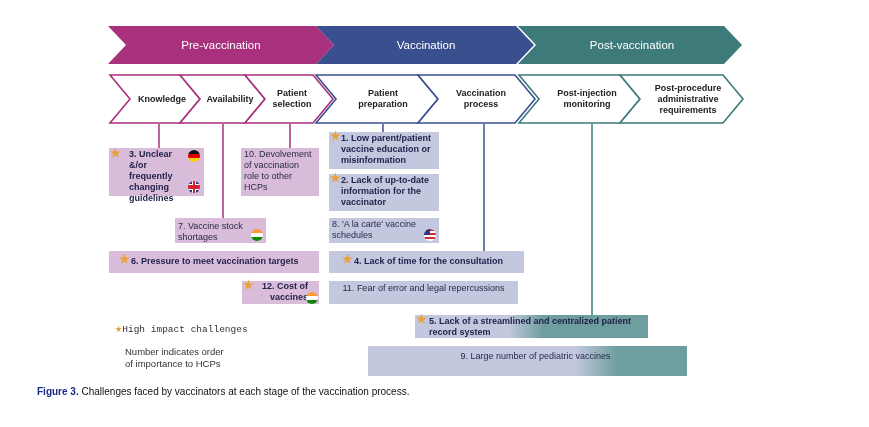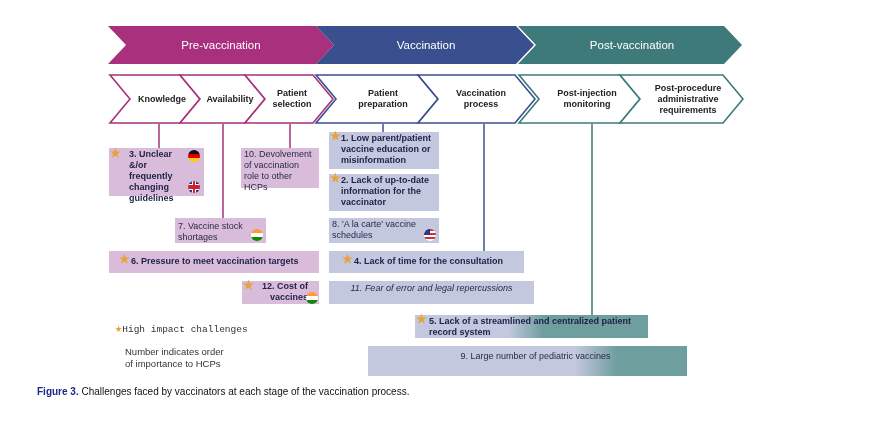--- a/index.html
+++ b/index.html
@@ -71,21 +71,21 @@
 
 <div class="box pink bold" style="left:109px;top:148px;width:95px;height:48px;padding:1px 0 0 20px;">
   <span class="star" style="left:1px;top:0px;">★</span>
   <span class="t" style="width:62px;">3. Unclear &amp;/or frequently changing guidelines</span>
   <span class="flag flag-de" style="right:4px;top:2px;"></span>
   <span class="flag flag-uk" style="right:4px;top:33px;">
       <span class="v"></span>
     </span>
 </div>
 
-<div class="box pink" style="left:241px;top:148px;width:78px;height:40px;padding:1px 3px;">
+<div class="box pink" style="left:241px;top:148px;width:78px;height:48px;padding:1px 3px;">
   <span class="t" style="padding-left:0;">10. Devolvement of vaccination role to other HCPs</span>
 </div>
 
 <div class="box pink" style="left:175px;top:218px;width:91px;height:25px;padding:3px 3px;">
   <span class="t" style="width:72px;">7. Vaccine stock shortages</span>
   <span class="flag flag-in" style="right:3px;top:11px;"></span>
 </div>
 
 <div class="box blue bold" style="left:329px;top:132px;width:110px;height:37px;padding:1px 0 0 12px;">
   <span class="star" style="left:1px;top:-1px;">★</span>
@@ -111,21 +111,21 @@
   <span class="star" style="left:13px;top:3px;">★</span>
   <span class="t">4. Lack of time for the consultation</span>
 </div>
 
 <div class="box pink bold" style="left:242px;top:281px;width:77px;height:23px;padding:0 0 0 14px;">
   <span class="star" style="left:1px;top:-1px;">★</span>
   <span class="t" style="width:52px;text-align:right;">12. Cost of vaccines</span>
   <span class="flag flag-in" style="right:1px;top:11px;"></span>
 </div>
 
-<div class="box blue" style="left:329px;top:281px;width:205px;height:23px;padding:2px 0 0 0;text-align:center;font-style:italic;">
+<div class="box blue" style="left:329px;top:281px;width:189px;height:23px;padding:2px 0 0 0;text-align:center;">
   <span class="t">11. Fear of error and legal repercussions</span>
 </div>
 
 <div class="box bold" style="left:415px;top:315px;width:233px;height:23px;padding:1px 0 0 14px;background:linear-gradient(90deg,#c3c8de 0%,#c3c8de 40%,#6f9e9e 55%,#6f9e9e 100%);">
   <span class="star" style="left:1px;top:-1px;">★</span>
   <span class="t" style="width:210px;">5. Lack of a streamlined and centralized patient record system</span>
 </div>
 
 <div class="box" style="left:329px;top:346px;width:319px;height:30px;padding:5px 0 0 16px;text-align:center;background:linear-gradient(90deg,#c3c8de 0%,#c3c8de 65%,#6f9e9e 78%,#6f9e9e 100%);margin-left:39px;">
   <span class="t">9. Large number of pediatric vaccines</span>

